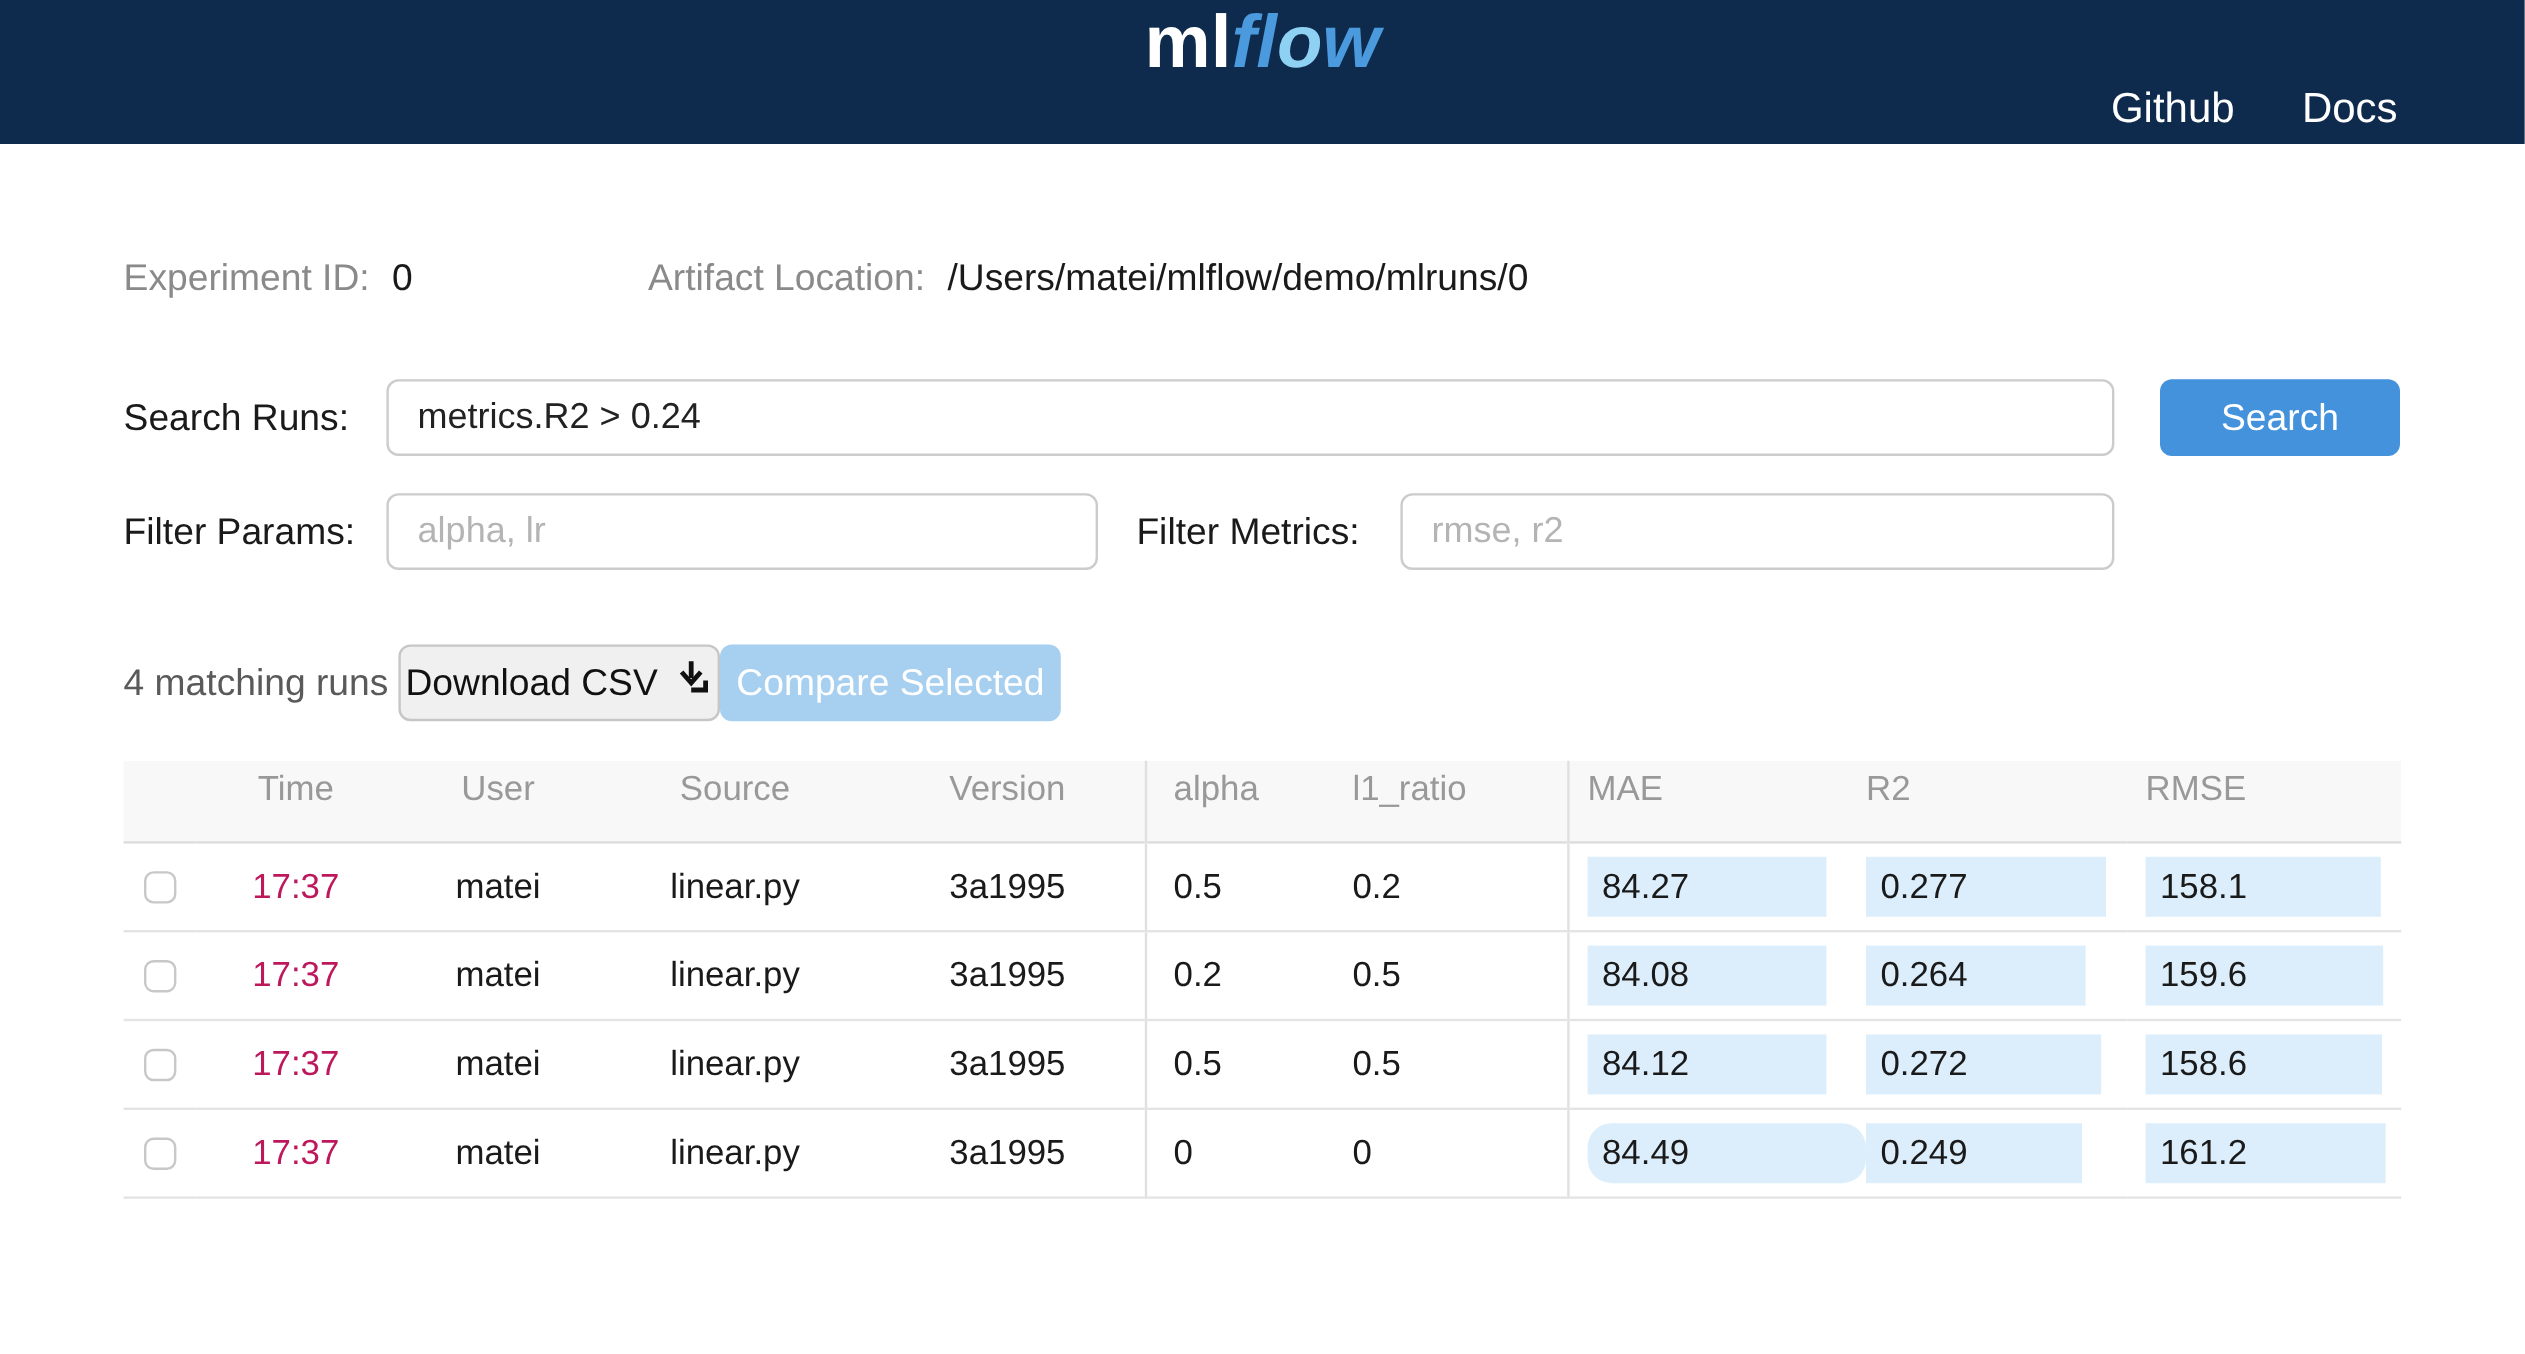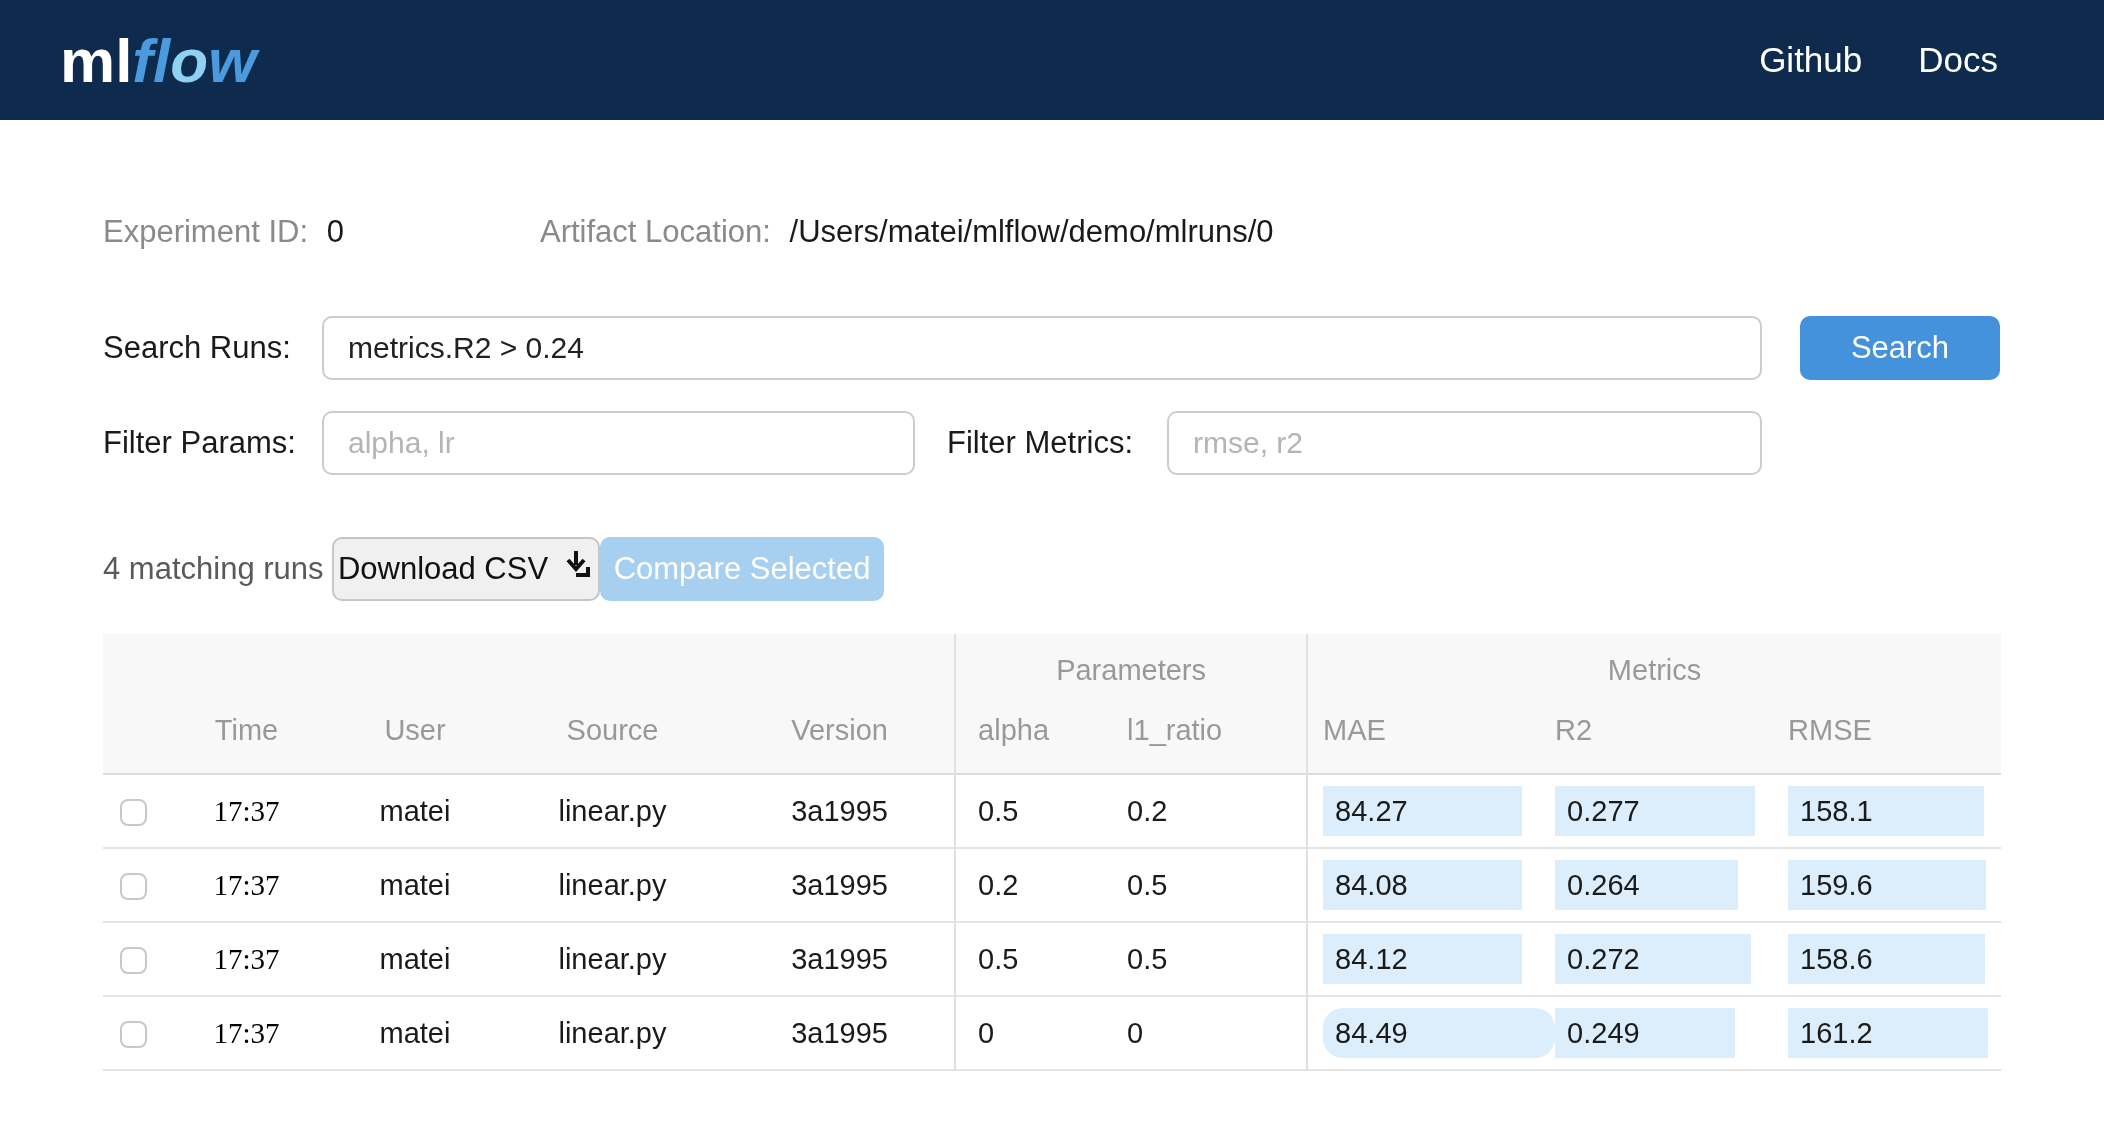--- a/index.html
+++ b/index.html
@@ -1,21 +1,21 @@
 <!DOCTYPE html>
 <html><head>
 <meta charset="utf-8">
 <style>
   * { margin:0; padding:0; box-sizing:border-box; }
   html,body { width:2104px; height:1128px; overflow:hidden; background:#ffffff;
     font-family:"Liberation Sans","DejaVu Sans",sans-serif; }
 
   
   .navbar { height:120px; background:#0e2b4d; display:flex; align-items:center;
-    padding:0 60px 0 60px; }
+    padding:0 60px 0 60px;flex-direction:column; }
   .logo { font-size:62px; letter-spacing:0; cursor:pointer; display:flex; align-items:baseline; }
   .logo .ml { color:#ffffff; font-weight:bold; }
   .logo .flow { color:#4a9add; font-weight:bold; font-style:italic; }
   .logo .flow .o { color:#8ed1f2; }
   .nav-links { margin-left:auto; display:flex; gap:56px; padding-right:46px; }
   .nav-link { color:#ffffff; font-size:35px; cursor:pointer; text-decoration:none; }
 
   
   .main { padding:38px 103px 0 103px; }
   .page-title { font-size:50px; font-weight:bold; color:#2f2f2f; line-height:60px; }
@@ -57,21 +57,21 @@
     font-size:29px; vertical-align:middle; }
   .runs-table thead tr.col-row th { height:68px; font-weight:normal; color:#999;
     font-size:29px; vertical-align:top; padding-top:8px; }
   .runs-table thead { border-bottom:2px solid #dddddd; }
   .runs-table tbody tr { border-bottom:2px solid #e4e4e4; height:74px; }
   .runs-table td { font-size:29px; color:#1a1a1a; vertical-align:middle; }
   .center { text-align:center; }
   .pleft  { text-align:left; padding-left:22px; }
   .mleft  { text-align:left; padding-left:15px; }
   .vline  { border-left:2px solid #e0e0e0; }
-  .time-link { color:#000000; cursor:pointer; text-decoration:none;font-family:Liberation Serif, serif; }
+  .time-link { color:#be185d; cursor:pointer; text-decoration:none; }
   .checkbox { display:inline-block; width:27px; height:27px; background:#fff;
     border:2px solid #c8c8c8; border-radius:8px; cursor:pointer; vertical-align:middle; }
   .metric-box { display:block; background:#dceefb; height:50px; line-height:50px;
     padding-left:12px; font-size:29px; color:#1a1a1a; white-space:nowrap; overflow:visible; }
   .dl-icon { display:inline-block; }
 </style>
 </head>
 <body>
 
 <div class="navbar">
@@ -136,25 +136,20 @@
         <col style="width:170px">
       <col style="width:225px">
         <col style="width:230px">
         <col style="width:150px">
       <col style="width:202px">
         <col style="width:233px">
         <col style="width:233px">
       <col style="width:228px">
     </colgroup>
     <thead>
-      <tr class="group-row">
-        <th colspan="5"></th>
-        <th colspan="2" class="vline center">Parameters</th>
-        <th colspan="3" class="vline center">Metrics</th>
-      </tr>
       <tr class="col-row">
         <th></th>
         <th class="center">Time</th>
         <th class="center">User</th>
         <th class="center">Source</th>
         <th class="center">Version</th>
         <th class="vline pleft">alpha</th>
         <th class="pleft">l1_ratio</th>
         <th class="vline mleft">MAE</th>
         <th class="mleft">R2</th>

